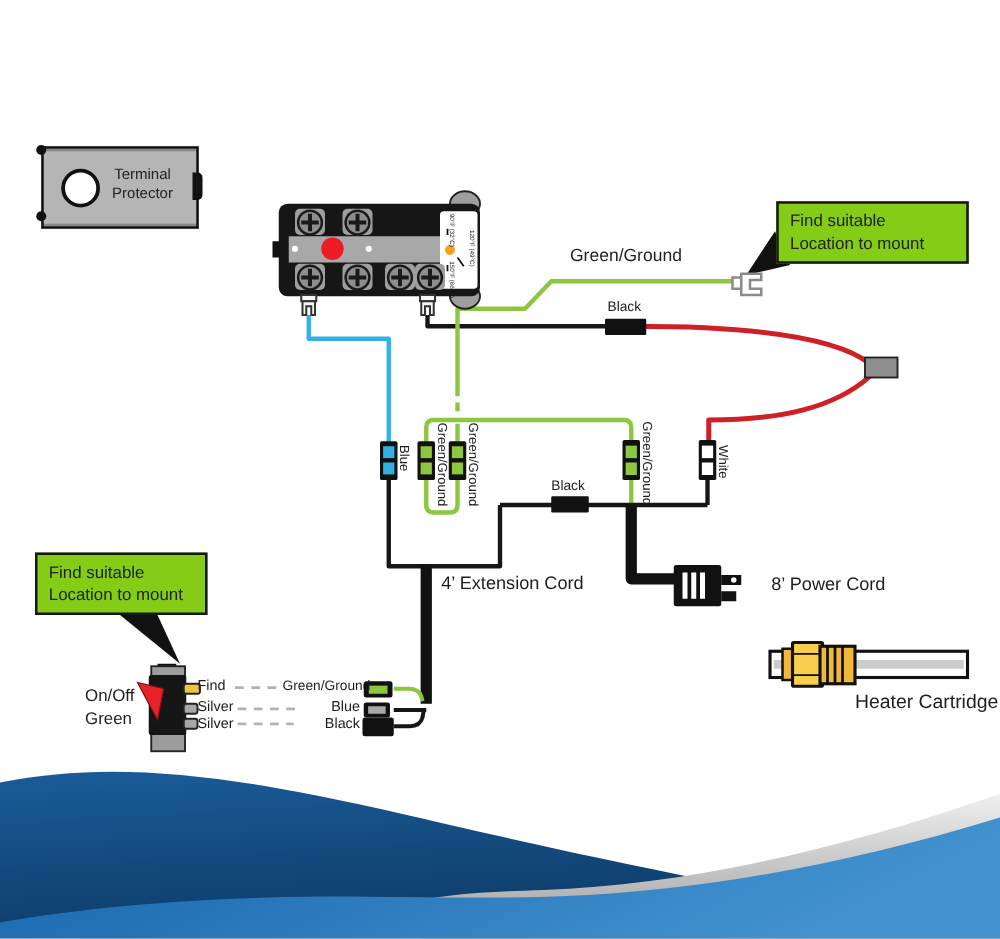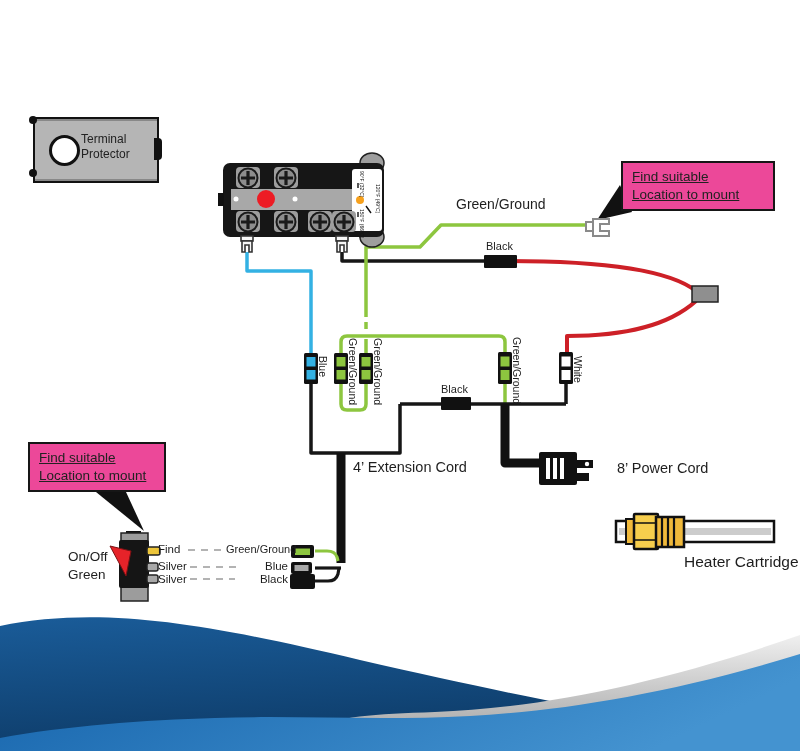--- a/index.html
+++ b/index.html
@@ -3,25 +3,25 @@
 <meta charset="utf-8">
 <style>
   html,body{margin:0;padding:0;}
   body{font-family:"Liberation Sans", sans-serif;}
   #stage{position:relative;width:800px;height:751px;background:#ffffff;overflow:hidden;}
   .abs{position:absolute;}
   #title{left:0;top:2px;width:800px;text-align:center;font-size:46px;font-weight:900;
          letter-spacing:1px;color:#1b4d7f;font-family:"Liberation Sans",sans-serif;}
   .lbl{color:#1e1e1e;white-space:nowrap;}
   .vlbl{color:#1e1e1e;writing-mode:vertical-rl;font-size:10.5px;white-space:nowrap;line-height:11px;}
-  .callout{background:#ec4899;border:2.5px solid #161616;padding:5px 9px;font-size:13.5px;
-           line-height:18px;color:#222;text-decoration:underline;}
+  .callout{background:#84cc16;border:2.5px solid #161616;padding:5px 9px;font-size:13.5px;
+           line-height:18px;color:#222;}
   svg{position:absolute;left:0;top:0;}
   .tp-box{left:33px;top:117px;width:122px;height:62px;background:#b5b5b5;border:2.5px solid #111;
-          box-shadow:inset 0 4px 0 -2px #888, inset 0 -4px 0 -2px #888;}
+          box-shadow:inset 0 4px 0 -2px #888, inset 0 -4px 0 -2px #888;text-align:center;}
   .tp-circle{left:14px;top:16px;width:25px;height:25px;border:3px solid #111;border-radius:50%;background:#fff;}
   .tp-tab{left:119px;top:19px;width:8px;height:22px;background:#111;border-radius:0 4px 4px 0;}
   .tp-bump{width:8px;height:8px;background:#111;border-radius:50%;}
   .tp-label{left:46px;top:13px;width:66px;font-size:12px;line-height:15px;color:#222;}
 </style>
 </head>
 <body>
 
 <div id="stage">
 

